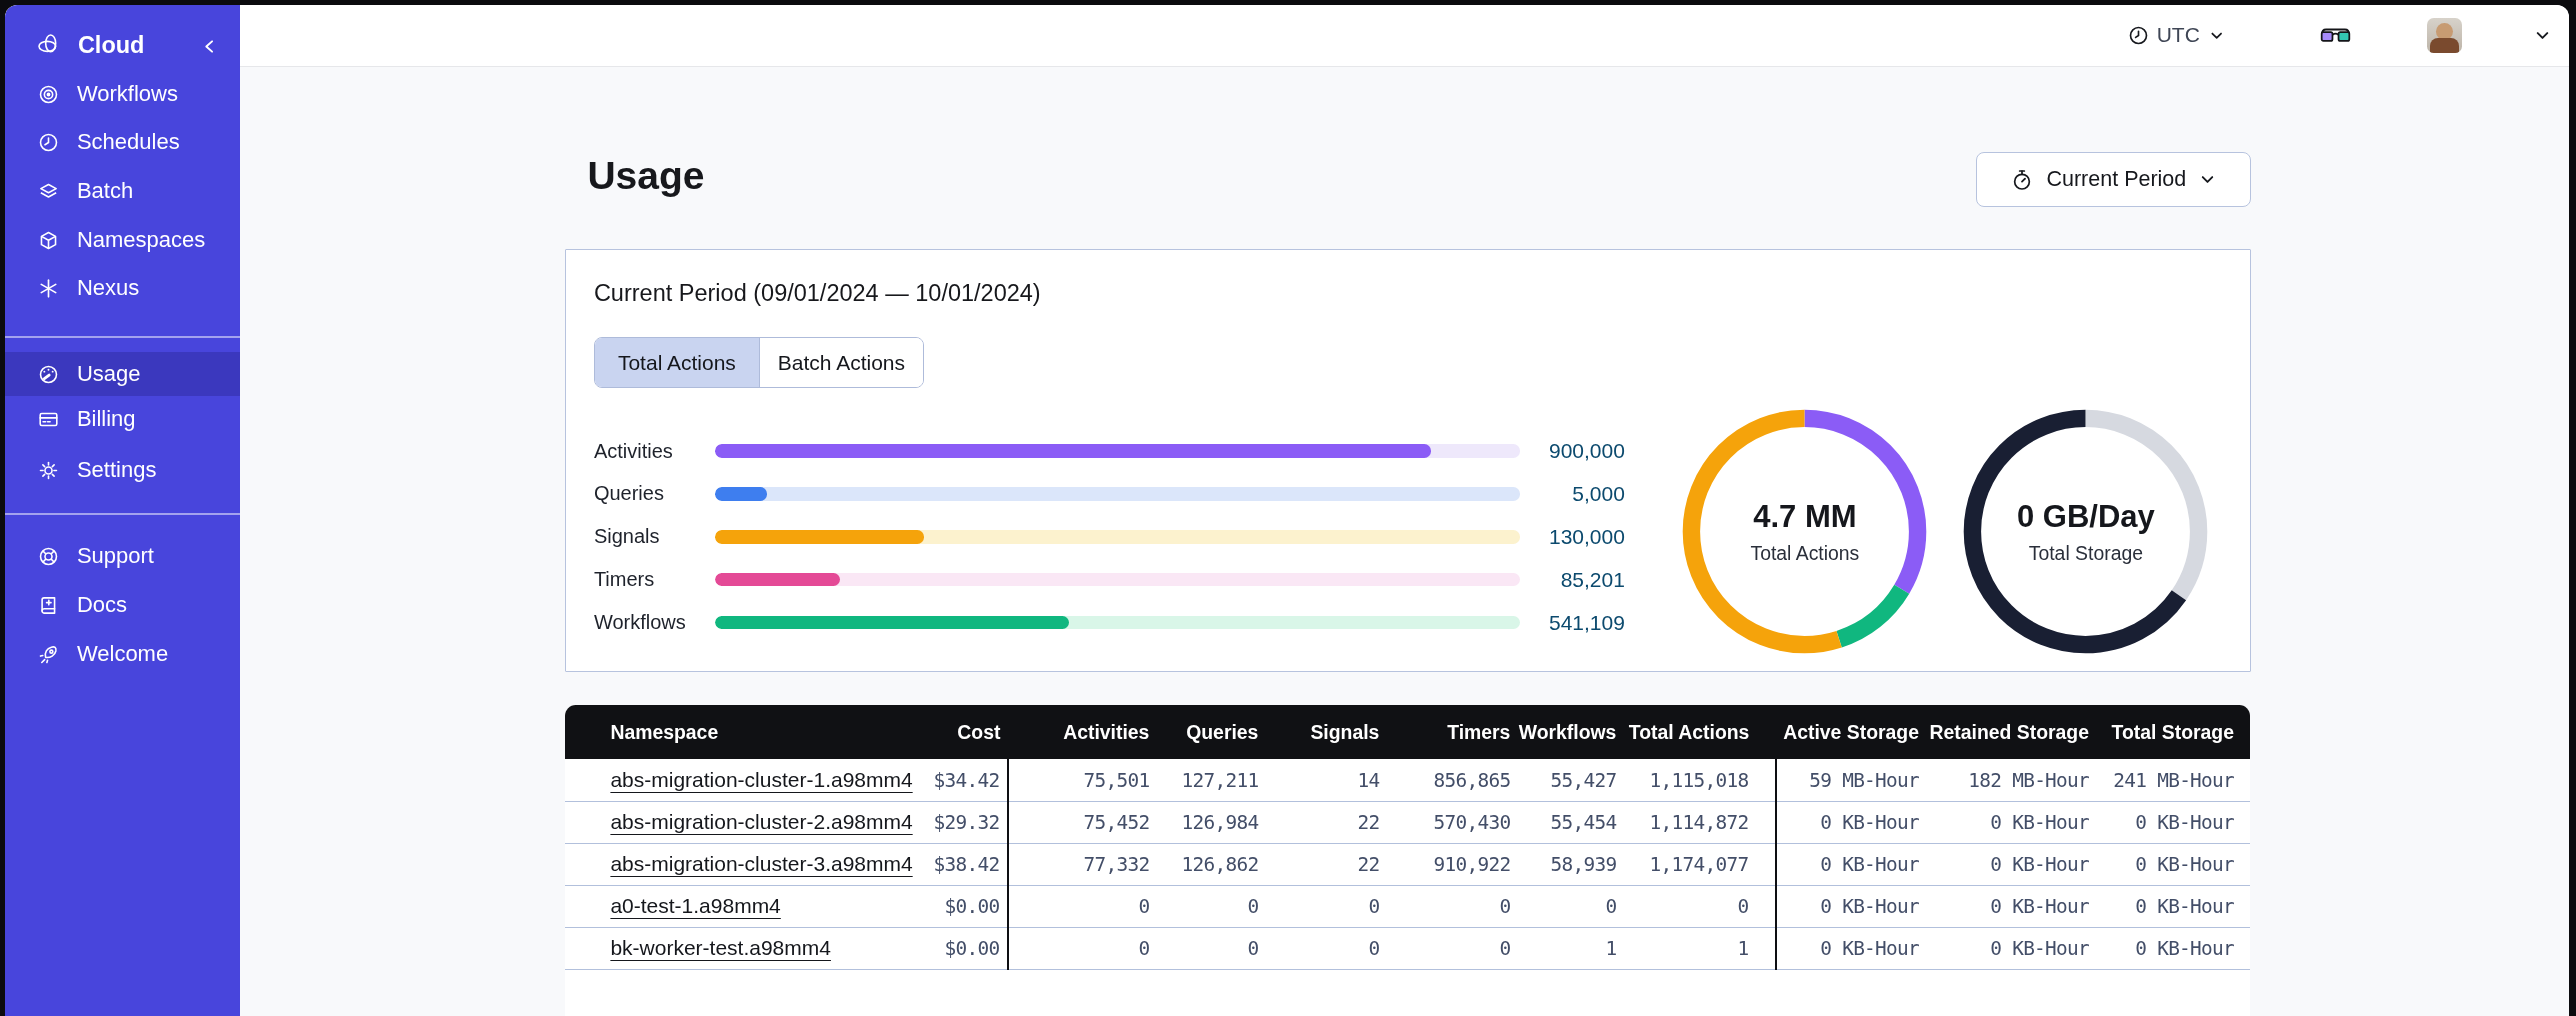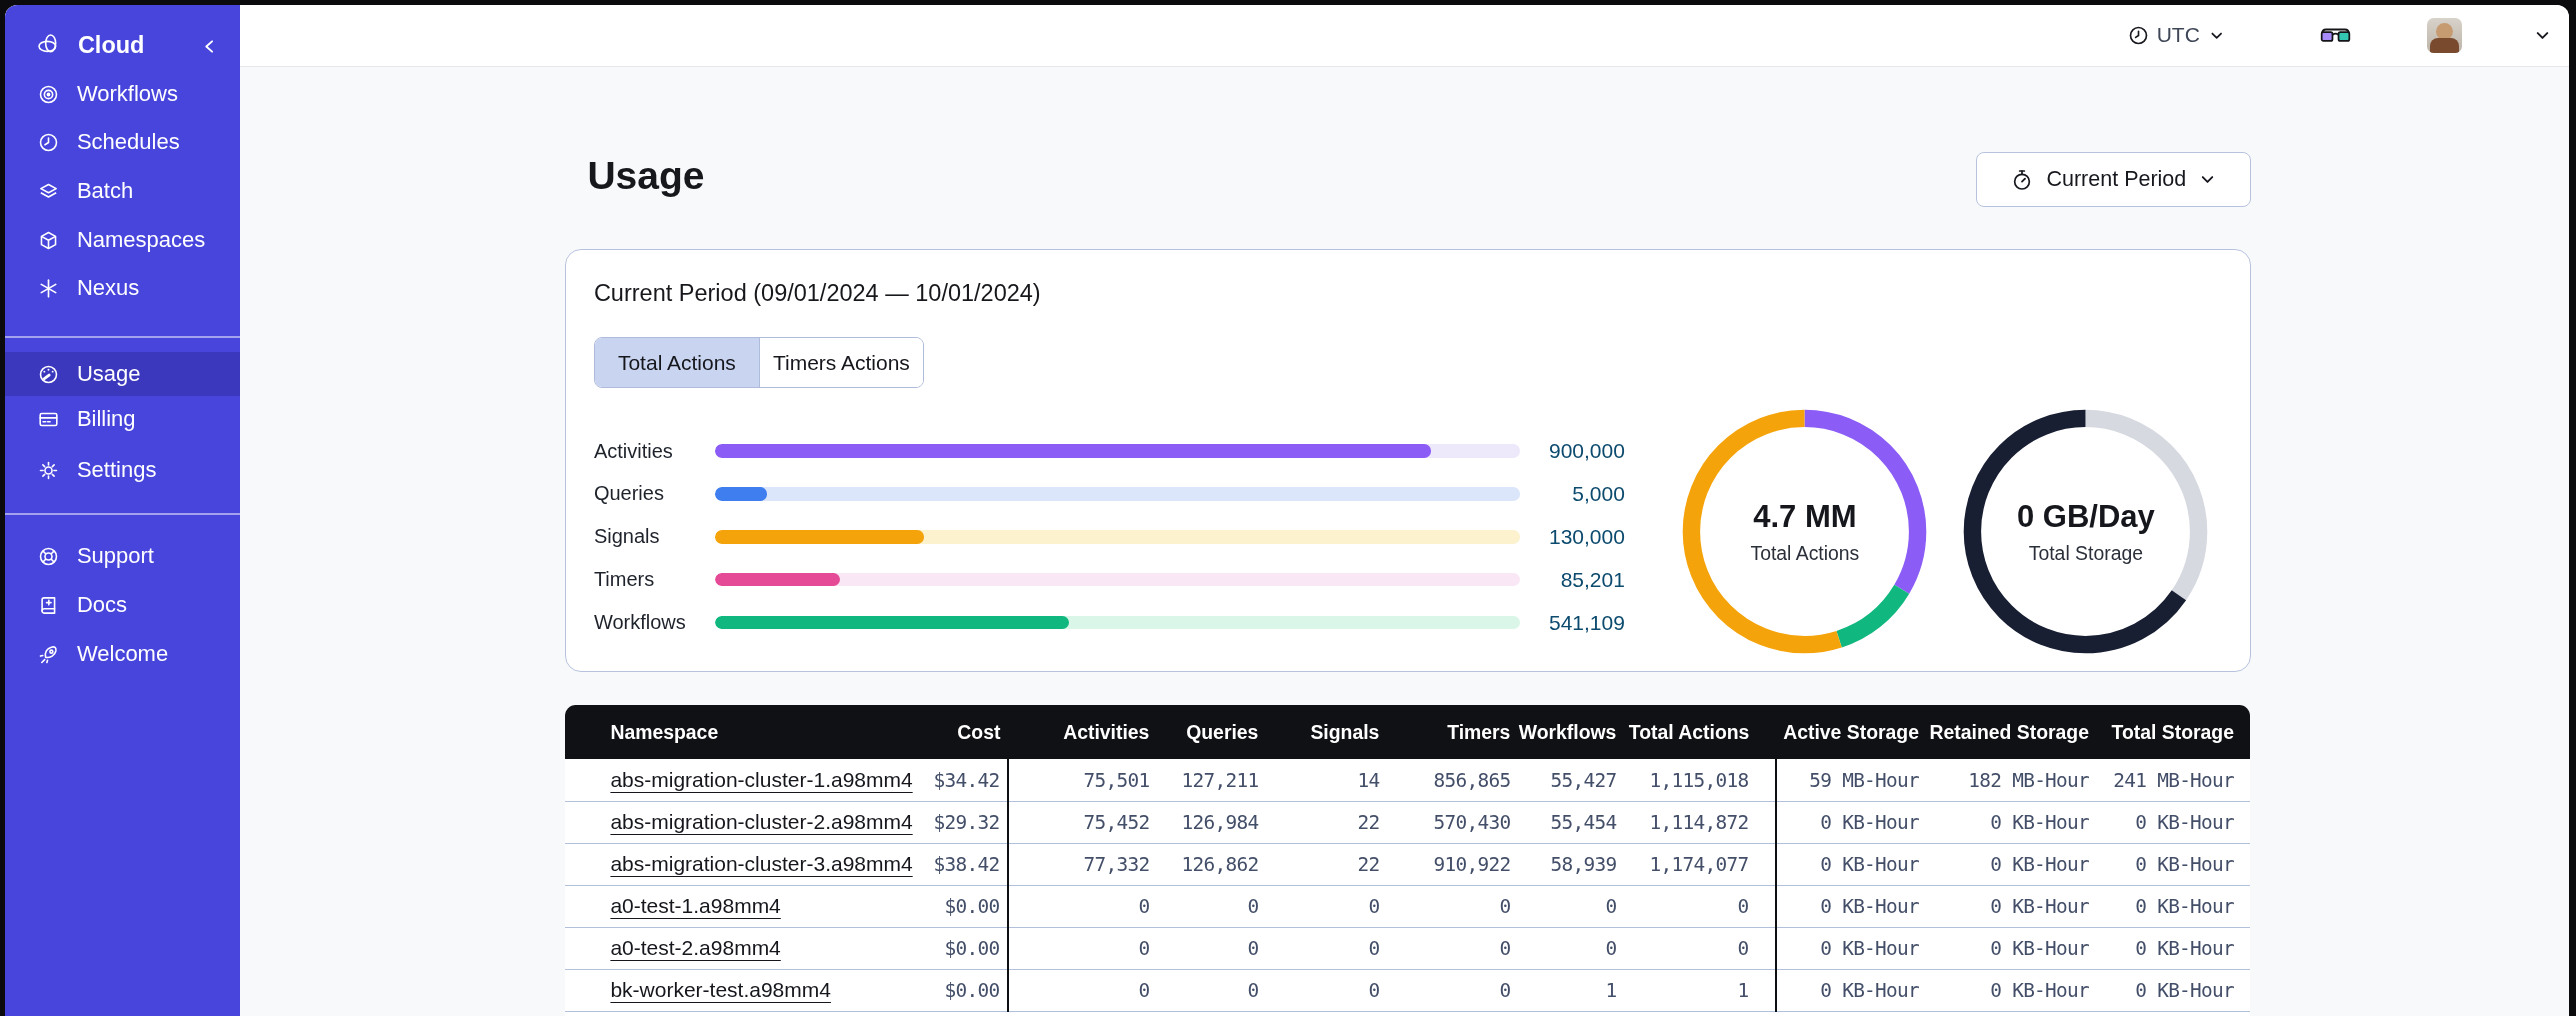--- a/index.html
+++ b/index.html
@@ -53,21 +53,21 @@
   .period-btn {
     position:absolute; left:1971px; top:147px; width:275px; height:55px;
     background:#FFFFFF; border:1.3px solid #B7C3DE; border-radius:8px;
     display:flex; align-items:center; justify-content:center; gap:12px;
     font-size:21.5px; font-weight:500; color:#16181D; cursor:pointer;
   }
 
   
   .usage-card {
     position:absolute; left:560px; top:244px; width:1686px; height:423px;
-    background:#FFFFFF; border:1.3px solid #B7C3DE; border-radius:16px;
+    background:#FFFFFF; border:1.3px solid #B7C3DE; border-radius:1px;
   }
   .card-title { position:absolute; left:27.5px; top:29.5px; font-size:23.5px; font-weight:500; color:#17181C; }
   .tab-group {
     position:absolute; left:27.5px; top:87px; height:51px;
     display:flex; border:1.3px solid #AEBBDA; border-radius:8px; overflow:hidden; background:#FFFFFF;
   }
   .tab {
     width:164px; display:flex; align-items:center; justify-content:center;
     font-size:21px; font-weight:500; color:#15171C; cursor:pointer; background:#FFFFFF;
   }
@@ -290,21 +290,21 @@
     <svg width="19" height="19" viewBox="0 0 24 24" fill="none" stroke="#16181D" stroke-width="2.4" stroke-linecap="round" stroke-linejoin="round">
         <polyline points="6,9 12,15 18,9"></polyline>
       </svg>
   </button>
 
   <section class="usage-card">
     <div class="card-title">Current Period (09/01/2024 — 10/01/2024)</div>
 
     <div class="tab-group">
       <div class="tab active">Total Actions</div>
-      <div class="tab">Timers Actions</div>
+      <div class="tab">Batch Actions</div>
     </div>
 
     <div class="bar-rows" id="bar-rows">
         <div class="chart-row">
           <div class="bar-label">Activities</div>
           <div class="bar-track" style="background: rgb(238, 232, 251);">
             <div class="bar-fill" style="width: 89%; background: rgb(139, 92, 246);"></div>
           </div>
           <div class="bar-value">900,000</div>
         </div>
@@ -443,33 +443,20 @@
             <td class="c3">0</td>
             <td class="c4">0</td>
             <td class="c5">0</td>
             <td class="c6">0</td>
             <td class="c7">0</td>
             <td class="c8">0 KB-Hour</td>
             <td class="c9">0 KB-Hour</td>
             <td class="c10">0 KB-Hour</td>
           </tr>
           <tr>
-            <td class="c0"><span class="ns-link">a0-test-2.a98mm4</span></td>
-            <td class="c1">$0.00</td>
-            <td class="c2">0</td>
-            <td class="c3">0</td>
-            <td class="c4">0</td>
-            <td class="c5">0</td>
-            <td class="c6">0</td>
-            <td class="c7">0</td>
-            <td class="c8">0 KB-Hour</td>
-            <td class="c9">0 KB-Hour</td>
-            <td class="c10">0 KB-Hour</td>
-          </tr>
-          <tr>
             <td class="c0"><span class="ns-link">bk-worker-test.a98mm4</span></td>
             <td class="c1">$0.00</td>
             <td class="c2">0</td>
             <td class="c3">0</td>
             <td class="c4">0</td>
             <td class="c5">0</td>
             <td class="c6">1</td>
             <td class="c7">1</td>
             <td class="c8">0 KB-Hour</td>
             <td class="c9">0 KB-Hour</td>

